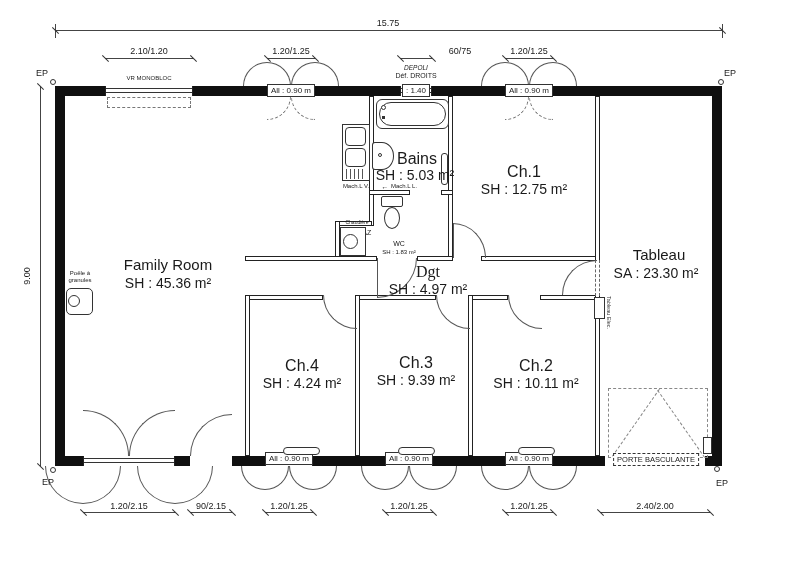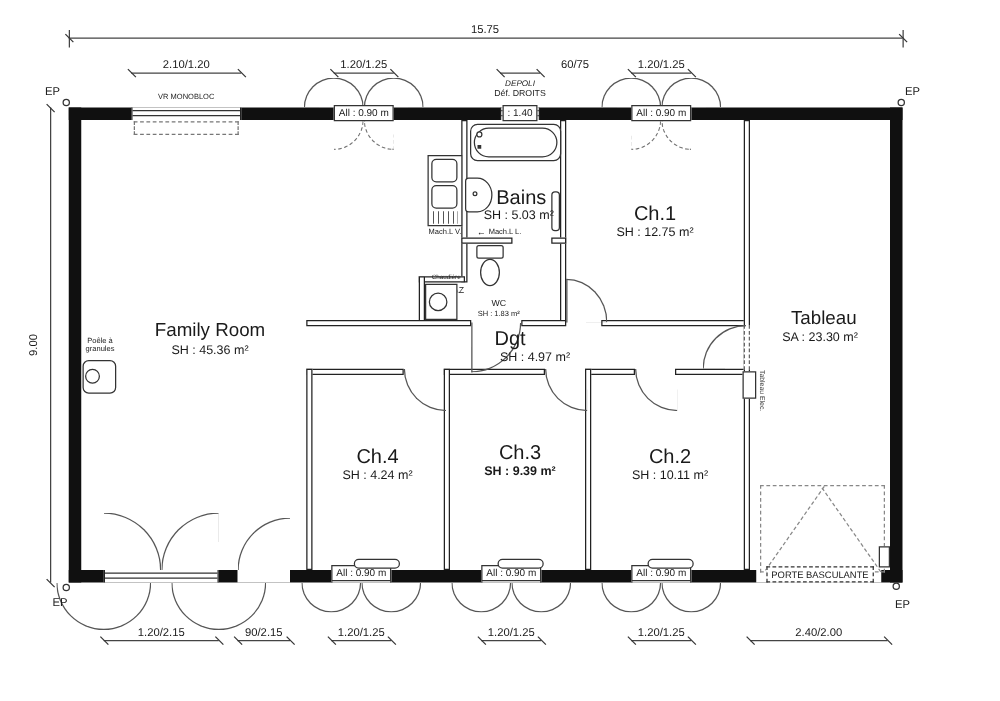--- a/index.html
+++ b/index.html
@@ -30,21 +30,21 @@
   .semi-down{position:absolute;border:1px solid #555;border-top:none;box-sizing:border-box;
            border-radius:0 0 50% 50% / 0 0 100% 100%;}
   
   .dl{position:absolute;background:#444;}
   .tk{position:absolute;width:9px;height:1px;background:#333;transform:rotate(45deg);}
   .dt{position:absolute;font-size:9px;color:#1a1a1a;transform:translateX(-50%);white-space:nowrap;}
   .vdt{position:absolute;font-size:9px;color:#1a1a1a;transform:rotate(-90deg);white-space:nowrap;}
   
   .rn{position:absolute;font-size:15px;transform:translateX(-50%);white-space:nowrap;}
   .rn.sm{font-size:16px;} .rn.xs{font-size:7px;}
-  .ra{position:absolute;font-size:10px;transform:translateX(-50%);white-space:nowrap;}
+  .ra{position:absolute;font-size:14px;transform:translateX(-50%);white-space:nowrap;}
   .ra.xs{font-size:6px;}
   .tl{position:absolute;font-size:6px;color:#222;transform:translateX(-50%);white-space:nowrap;}
   .box{position:absolute;background:#fff;border:1px solid #333;font-size:8px;line-height:11px;
        padding:0 3px;transform:translateX(-50%);white-space:nowrap;}
   .box.dsh{border-style:dashed;font-size:7.5px;}
   .ep{position:absolute;font-size:9px;white-space:nowrap;}
   .epc{position:absolute;width:6px;height:6px;border:1px solid #333;border-radius:50%;background:#fff;box-sizing:border-box;}
   .fix{position:absolute;border:1px solid #333;background:#fff;box-sizing:border-box;}
   .circ{position:absolute;border:1px solid #333;border-radius:50%;background:#fff;box-sizing:border-box;}
   .hatch{position:absolute;background:repeating-linear-gradient(90deg,#555 0 1px,transparent 1px 4px);}
@@ -183,26 +183,26 @@
   <div class="fix" style="left:703px;top:437px;width:9px;height:17px;"></div>
 
   <div class="rn" style="left:168px;top:256px;">Family Room</div>
   <div class="ra" style="left:168px;top:275px;">SH : 45.36 m²</div>
   <div class="rn sm" style="left:417px;top:150px;">Bains</div>
   <div class="ra" style="left:415px;top:167px;">SH : 5.03 m²</div>
   <div class="rn sm" style="left:524px;top:163px;">Ch.1</div>
   <div class="ra" style="left:524px;top:181px;">SH : 12.75 m²</div>
   <div class="rn xs" style="left:399px;top:240px;">WC</div>
   <div class="ra xs" style="left:399px;top:249px;">SH : 1.83 m²</div>
-  <div class="rn sm" style="left:408px;top:263px;">Dgt</div>
+  <div class="rn sm" style="left:428px;top:263px;font-family:Liberation Serif, serif;">Dgt</div>
   <div class="ra" style="left:428px;top:281px;">SH : 4.97 m²</div>
   <div class="rn sm" style="left:302px;top:357px;">Ch.4</div>
   <div class="ra" style="left:302px;top:375px;">SH : 4.24 m²</div>
   <div class="rn sm" style="left:416px;top:354px;">Ch.3</div>
-  <div class="ra" style="left:416px;top:372px;font-weight:bold;">SH : 9.39 m²</div>
+  <div class="ra" style="left:416px;top:372px;">SH : 9.39 m²</div>
   <div class="rn sm" style="left:536px;top:357px;">Ch.2</div>
   <div class="ra" style="left:536px;top:375px;">SH : 10.11 m²</div>
   <div class="rn" style="left:659px;top:246px;">Tableau</div>
   <div class="ra" style="left:656px;top:265px;">SA : 23.30 m²</div>
 
   <div class="dl" style="left:55px;top:30px;width:667px;height:1px;"></div>
   <div class="dl" style="left:55px;top:24px;width:1px;height:14px;"></div>
   <div class="dl" style="left:722px;top:24px;width:1px;height:14px;"></div>
   <div class="tk" style="left:51px;top:30px;"></div>
   <div class="tk" style="left:718px;top:30px;"></div>

